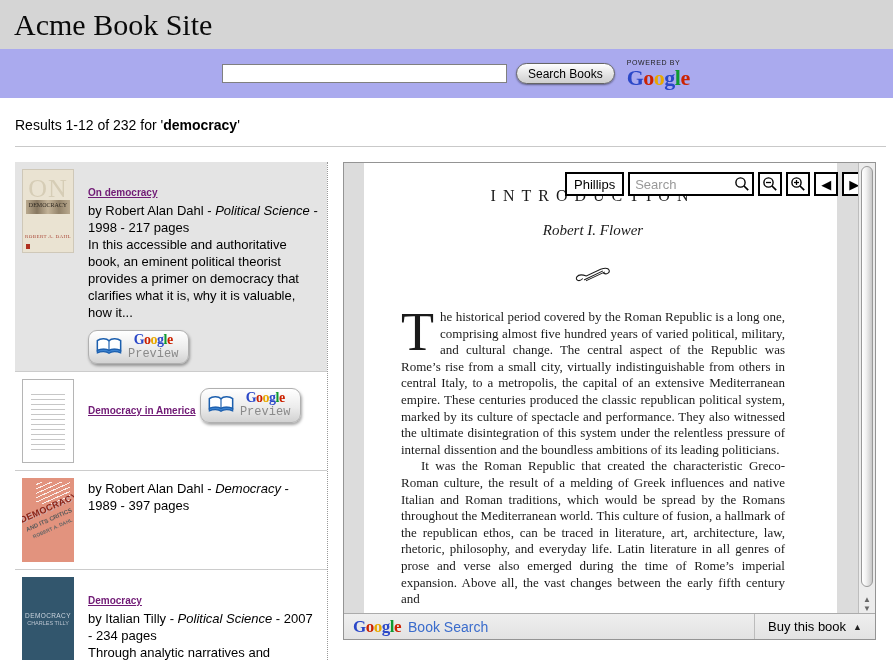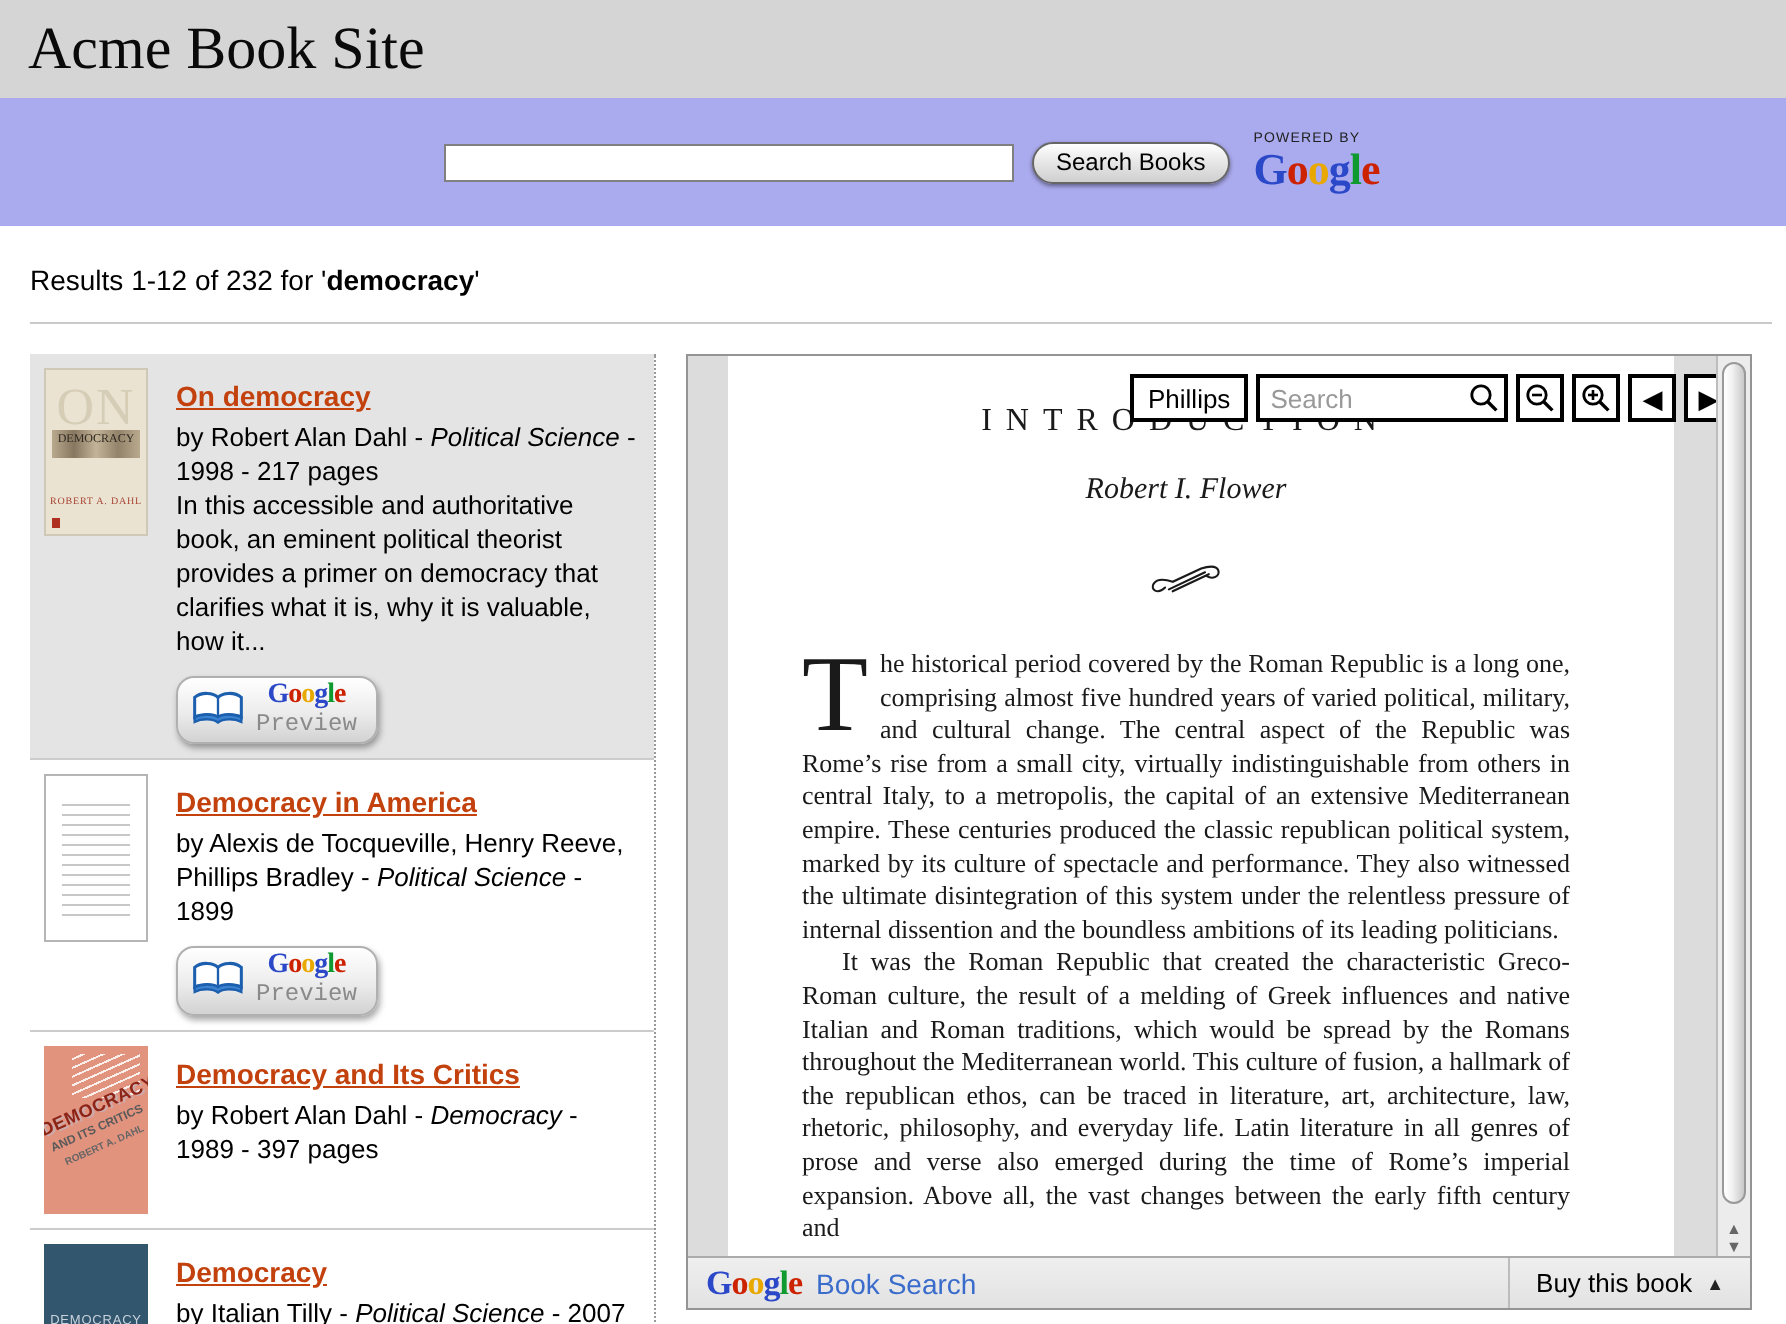--- a/index.html
+++ b/index.html
@@ -4,21 +4,21 @@
 <style>
   * { box-sizing: border-box; }
   html,body { margin:0; padding:0; background:#fff; }
   body { width:893px; height:662px; overflow:hidden; font-family:"Liberation Sans", sans-serif; color:#000; }
 
   
   .site-header { background:#d5d5d5; height:49px; display:flex; align-items:center; padding-left:14px; }
   .site-title { font-family:"Liberation Serif", serif; font-weight:normal; font-size:30px; margin:0; color:#0a0a0a; }
 
   
-  .search-band { background:#aaaaee; height:64px; display:flex; align-items:center; }
+  .search-band { background:#aaaaee; height:49px; display:flex; align-items:center; }
   .search-inner { display:flex; align-items:center; margin-left:222px; }
   .book-search-input { width:285px; height:19px; border:1px solid #808080; font-size:13px; padding:1px 4px; background:#fff; }
   .search-books-btn { margin-left:9px; height:21px; border-radius:11px; border:1px solid #666;
       background:linear-gradient(#ffffff,#e8e8e8 45%,#cfcfcf); font-size:12px; padding:0 11px;
       box-shadow:0 1px 2px rgba(0,0,0,.45); font-family:"Liberation Sans", sans-serif; cursor:pointer; }
   .powered-by { margin-left:12px; line-height:1; }
   .powered-by-label { font-size:7px; letter-spacing:.6px; color:#222; margin-bottom:1px; }
   .google-logo { font-family:"Liberation Serif", serif; font-weight:bold; letter-spacing:-0.5px; }
   .google-logo.big { font-size:22px; }
   .google-logo.tiny { font-size:14px; }
@@ -29,21 +29,21 @@
   .results-rule { border:none; border-top:1px solid #c9c9c9; margin:13px 7px 0 15px; }
 
   
   .content { display:flex; margin-left:15px; margin-top:15px; height:498px; overflow:hidden; align-items:flex-start; }
   .results-col { width:313px; height:498px; border-right:1px dotted #999; overflow:hidden; }
 
   .result-item { display:flex; padding:7px; border-bottom:1px solid #ccc; }
   .result-item.selected { background:#e4e4e4; }
   .thumb { width:52px; height:84px; margin-right:14px; flex-shrink:0; position:relative; overflow:hidden; }
   .item-body { flex:1; min-width:0; }
-  .item-title { color:#c2410c; font-size:14px; font-weight:bold; text-decoration:underline; cursor:pointer; display:inline-block; margin-top:6px; }
+  .item-title { color:#701a75; font-size:10px; font-weight:bold; text-decoration:underline; cursor:pointer; display:inline-block; margin-top:18px; }
   .item-byline { font-size:13px; line-height:17px; margin-top:2px; }
   .item-snippet { font-size:13px; line-height:17px; }
   .item-snippet:empty { display:none; }
 
   
   .cover-on { background:#eae3d2; border:1px solid #cfc8b8; font-family:"Liberation Serif", serif; }
   .c1-on { font-size:26px; color:#d6cdb6; text-align:center; margin-top:4px; letter-spacing:1px; }
   .c1-band { position:absolute; top:30px; left:3px; right:3px; text-align:center; font-size:6px; color:#2e2820;
       padding:2px 0 6px 0; background:linear-gradient(90deg,#b9a98e,#877760 25%,#c3b398 50%,#93836a 75%,#b9a98e); }
   .c1-author { position:absolute; bottom:13px; width:100%; text-align:center; font-size:5px; color:#a84434; letter-spacing:.4px; }
@@ -160,21 +160,20 @@
         </button>
       </div>
     </div>
 
     <div class="result-item">
       <div class="thumb cover-toc">
         <div class="toc-lines"></div>
       </div>
       <div class="item-body">
         <a class="item-title" href="#">Democracy in America</a>
-        <div class="item-byline"><span>by Alexis de Tocqueville, Henry Reeve, Phillips Bradley - </span><i>Political Science</i><span> - 1899</span></div>
         
         <button class="preview-btn">
           <svg width="28" height="19" viewBox="0 0 24 16">
             <path d="M2 3 C5 .5 10 1 12 3 C14 1 19 .5 22 3 L22 11.5 C19 10 14 10 12 11.5 C10 10 5 10 2 11.5 Z" fill="#ffffff" stroke="#1c5fae" stroke-width="1.3"></path>
             <path d="M12 3 L12 11.5" stroke="#1c5fae" stroke-width="1"></path>
             <path d="M2 11.5 L2 13.5 C5 12 10 12 12 13.8 C14 12 19 12 22 13.5 L22 11.5 C19 10 14 10 12 11.5 C10 10 5 10 2 11.5 Z" fill="#3b82d0" stroke="#1c5fae" stroke-width="1"></path>
           </svg>
           <span class="pv-text">
             <span class="google-logo tiny"><span style="color: rgb(43, 72, 200);">G</span><span style="color: rgb(204, 34, 0);">o</span><span style="color: rgb(232, 168, 0);">o</span><span style="color: rgb(43, 72, 200);">g</span><span style="color: rgb(15, 154, 48);">l</span><span style="color: rgb(204, 34, 0);">e</span></span>
             <span class="pv-label">Preview</span>
@@ -186,21 +185,20 @@
     <div class="result-item">
       <div class="thumb cover-critics">
         <div class="c3-specks"></div>
         <div class="c3-rot">
           <div class="c3-title">DEMOCRACY</div>
           <div class="c3-sub">AND ITS CRITICS</div>
           <div class="c3-author">ROBERT A. DAHL</div>
         </div>
       </div>
       <div class="item-body">
-        <a class="item-title" href="#">Democracy and Its Critics</a>
         <div class="item-byline"><span>by Robert Alan Dahl - </span><i>Democracy</i><span> - 1989 - 397 pages</span></div>
       </div>
     </div>
 
     <div class="result-item">
       <div class="thumb cover-tilly">
         <div class="c4-line1">DEMOCRACY</div>
         <div class="c4-line2">CHARLES TILLY</div>
       </div>
       <div class="item-body">

